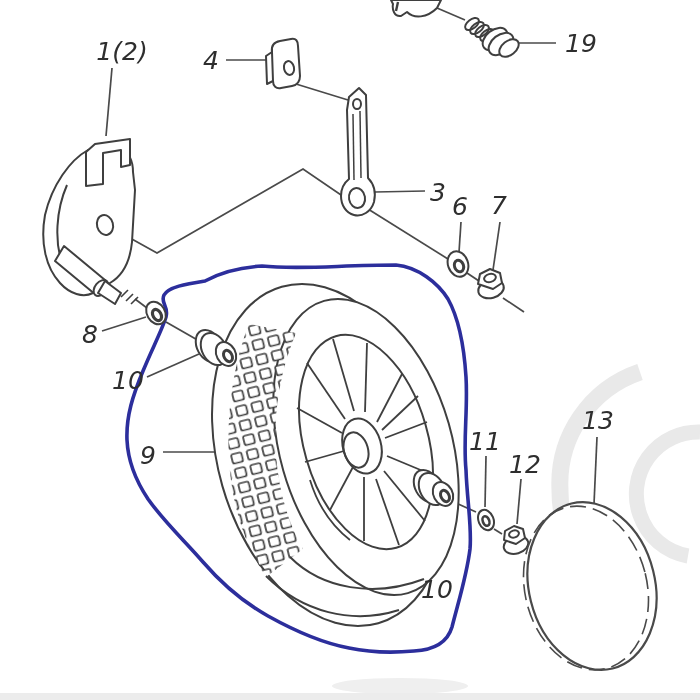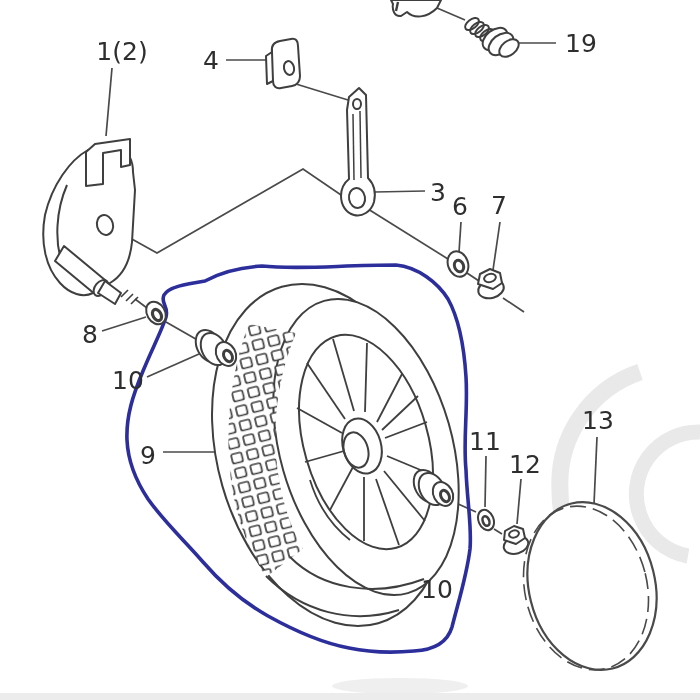--- a/index.html
+++ b/index.html
@@ -2,20 +2,21 @@
 <html><head>
 <meta charset="utf-8">
 <style>
   html,body{margin:0;padding:0;background:#ffffff;}
   .stage{
     position:relative;
     width:700px;height:700px;
     background:#ffffff;
     overflow:hidden;
     font-family:"DejaVu Sans", sans-serif;
+    font-style:italic;
   }
   svg{display:block;}
   .lbl{
     font-family:"DejaVu Sans", sans-serif;
     font-size:25px;
     fill:#2e2e2e;
     text-anchor:middle;
   }
 </style>
 </head>

